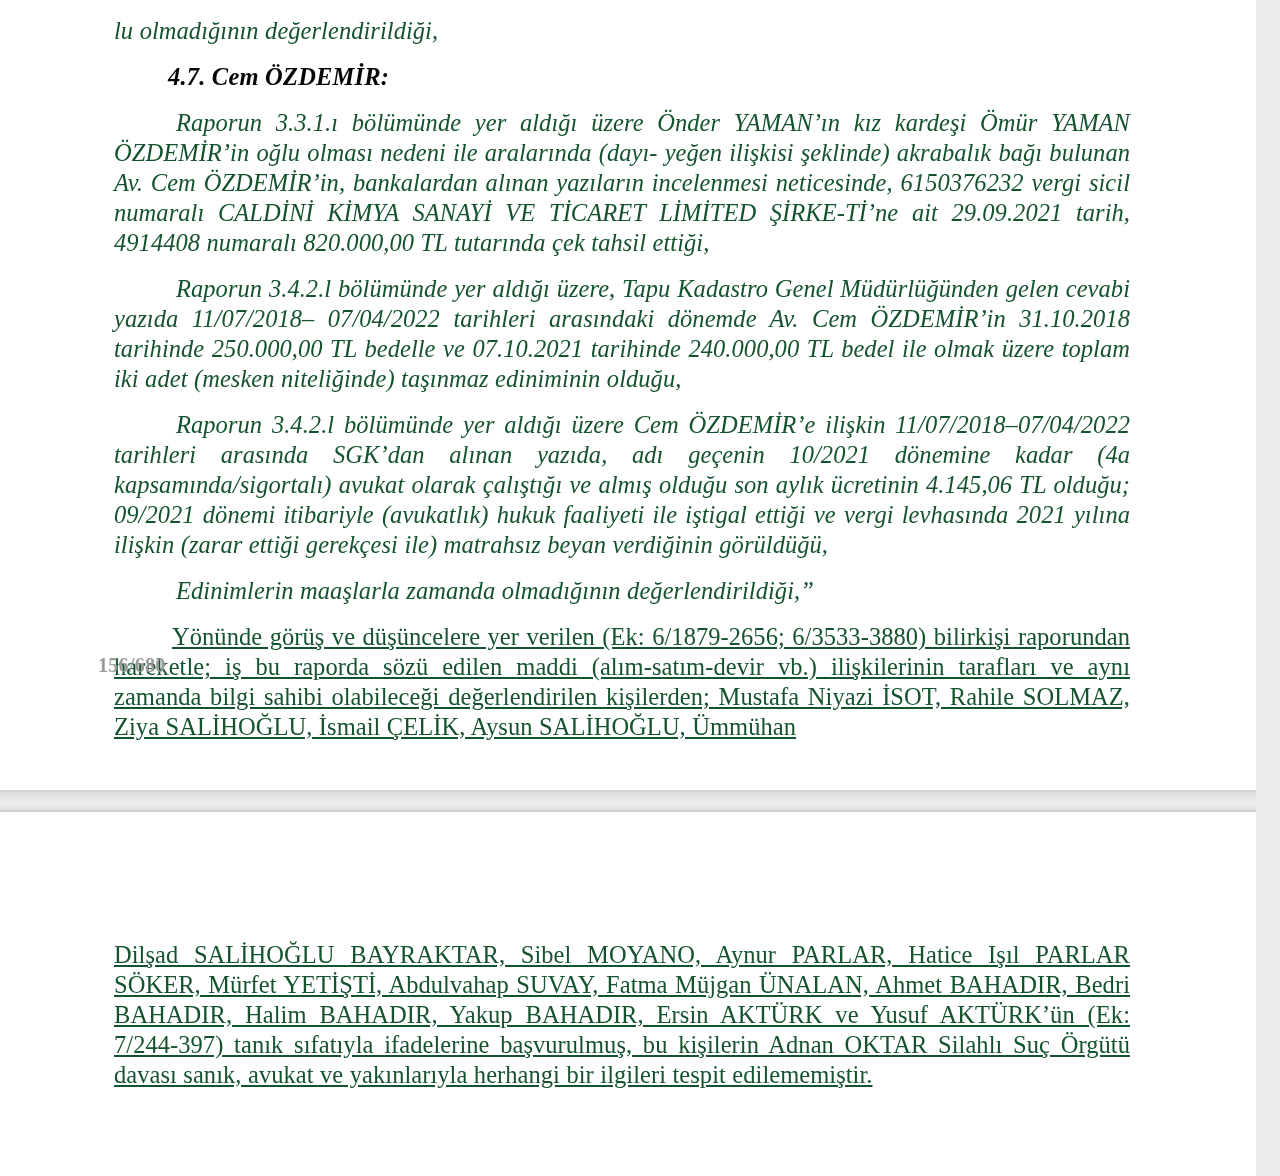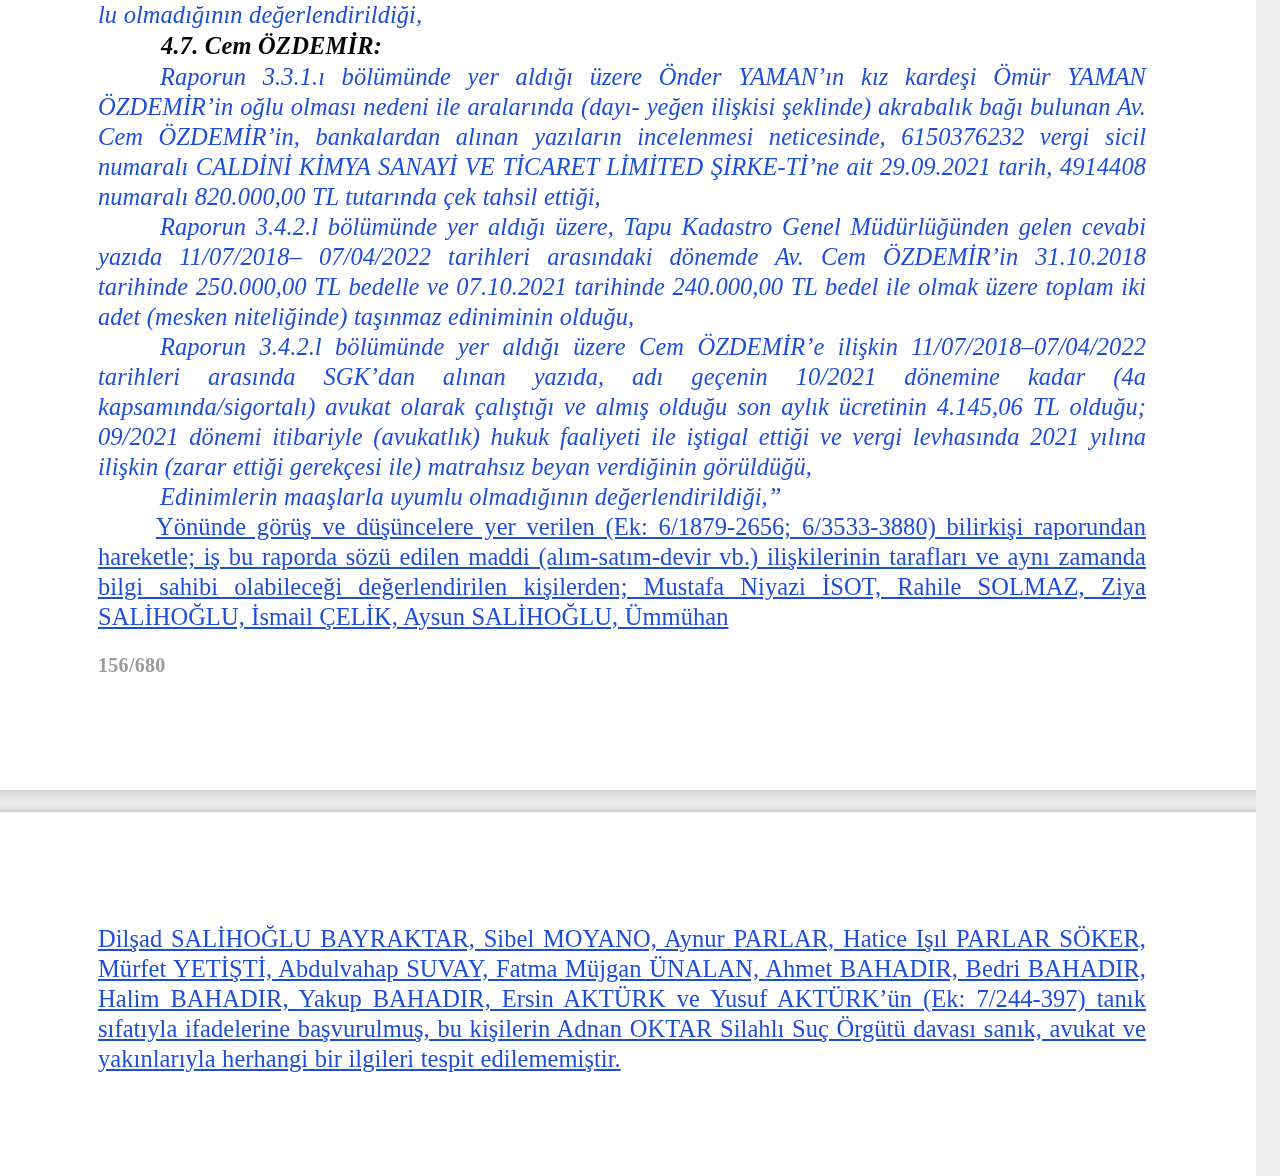--- a/index.html
+++ b/index.html
@@ -60,36 +60,36 @@
   
   .text-col {
     position: absolute;
     left: 98px;
     width: 1048px;
   }
   .col-one { top: 0px; }
   .col-two { top: 924px; }
 
   p {
-    margin: 0;
+    margin: 16px;
     text-align: justify;
     text-align-last: left;
     font-size: 24.5px;
     line-height: 30px;
-    color: #1d4ed8;
+    color: #14532d;
     letter-spacing: 0.05px;
     word-spacing: 0.3px;
   }
   p.ital { font-style: italic; }
   p.roman { font-style: normal; text-decoration: underline; }
   p.indent { text-indent: 62px; }
   p.indent-small { text-indent: 58px; }
 
   h4.heading {
-    margin: 1px;
+    margin: 8px;
     font-size: 24.5px;
     line-height: 30px;
     font-weight: bold;
     font-style: italic;
     color: #050505;
     text-indent: 62px;
     letter-spacing: 0.2px;
   }
 
   .page-number {
@@ -124,21 +124,21 @@
     <p class="ital">lu olmadığının değerlendirildiği,</p>
 
     <h4 class="heading">4.7. Cem ÖZDEMİR:</h4>
 
     <p class="ital indent">Raporun 3.3.1.ı bölümünde yer aldığı üzere Önder YAMAN’ın kız kardeşi Ömür YAMAN ÖZDEMİR’in oğlu olması nedeni ile aralarında (dayı- yeğen ilişkisi şeklinde) akrabalık bağı bulunan Av. Cem ÖZDEMİR’in, bankalardan alınan yazıların incelenmesi neticesinde, 6150376232 vergi sicil numaralı CALDİNİ KİMYA SANAYİ VE TİCARET LİMİTED ŞİRKE-Tİ’ne ait 29.09.2021 tarih, 4914408 numaralı 820.000,00 TL tutarında çek tahsil ettiği,</p>
 
     <p class="ital indent">Raporun 3.4.2.l bölümünde yer aldığı üzere, Tapu Kadastro Genel Müdürlüğünden gelen cevabi yazıda 11/07/2018– 07/04/2022 tarihleri arasındaki dönemde Av. Cem ÖZDEMİR’in 31.10.2018 tarihinde 250.000,00 TL bedelle ve 07.10.2021 tarihinde 240.000,00 TL bedel ile olmak üzere toplam iki adet (mesken niteliğinde) taşınmaz ediniminin olduğu,</p>
 
     <p class="ital indent">Raporun 3.4.2.l bölümünde yer aldığı üzere Cem ÖZDEMİR’e ilişkin 11/07/2018–07/04/2022 tarihleri arasında SGK’dan alınan yazıda, adı geçenin 10/2021 dönemine kadar (4a kapsamında/sigortalı) avukat olarak çalıştığı ve almış olduğu son aylık ücretinin 4.145,06 TL olduğu; 09/2021 dönemi itibariyle (avukatlık) hukuk faaliyeti ile iştigal ettiği ve vergi levhasında 2021 yılına ilişkin (zarar ettiği gerekçesi ile) matrahsız beyan verdiğinin görüldüğü,</p>
 
-    <p class="ital indent">Edinimlerin maaşlarla uyumlu olmadığının değerlendirildiği,”</p>
+    <p class="ital indent">Edinimlerin maaşlarla zamanda olmadığının değerlendirildiği,”</p>
 
     <p class="roman indent-small">Yönünde görüş ve düşüncelere yer verilen (Ek: 6/1879-2656; 6/3533-3880) bilirkişi raporundan hareketle; iş bu raporda sözü edilen maddi (alım-satım-devir vb.) ilişkilerinin tarafları ve aynı zamanda bilgi sahibi olabileceği değerlendirilen kişilerden; Mustafa Niyazi İSOT, Rahile SOLMAZ, Ziya SALİHOĞLU, İsmail ÇELİK, Aysun SALİHOĞLU, Ümmühan</p>
   </div>
 
   <div class="page-number">156/680</div>
 
   <div class="text-col col-two">
     <p class="roman">Dilşad SALİHOĞLU BAYRAKTAR, Sibel MOYANO, Aynur PARLAR, Hatice Işıl PARLAR SÖKER, Mürfet YETİŞTİ, Abdulvahap SUVAY, Fatma Müjgan ÜNALAN, Ahmet BAHADIR, Bedri BAHADIR, Halim BAHADIR, Yakup BAHADIR, Ersin AKTÜRK ve Yusuf AKTÜRK’ün (Ek: 7/244-397) tanık sıfatıyla ifadelerine başvurulmuş, bu kişilerin Adnan OKTAR Silahlı Suç Örgütü davası sanık, avukat ve yakınlarıyla herhangi bir ilgileri tespit edilememiştir.</p>
   </div>
 

